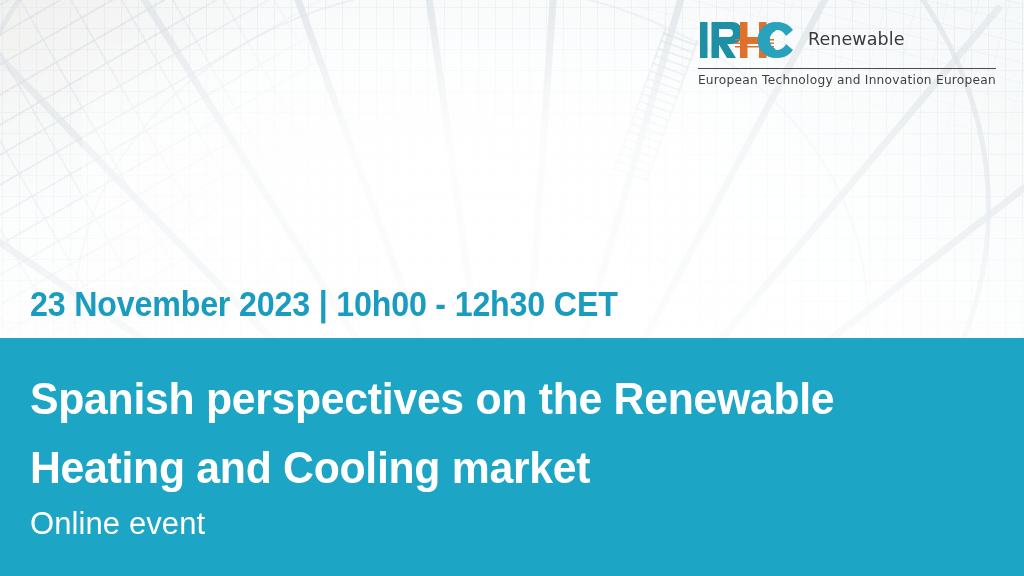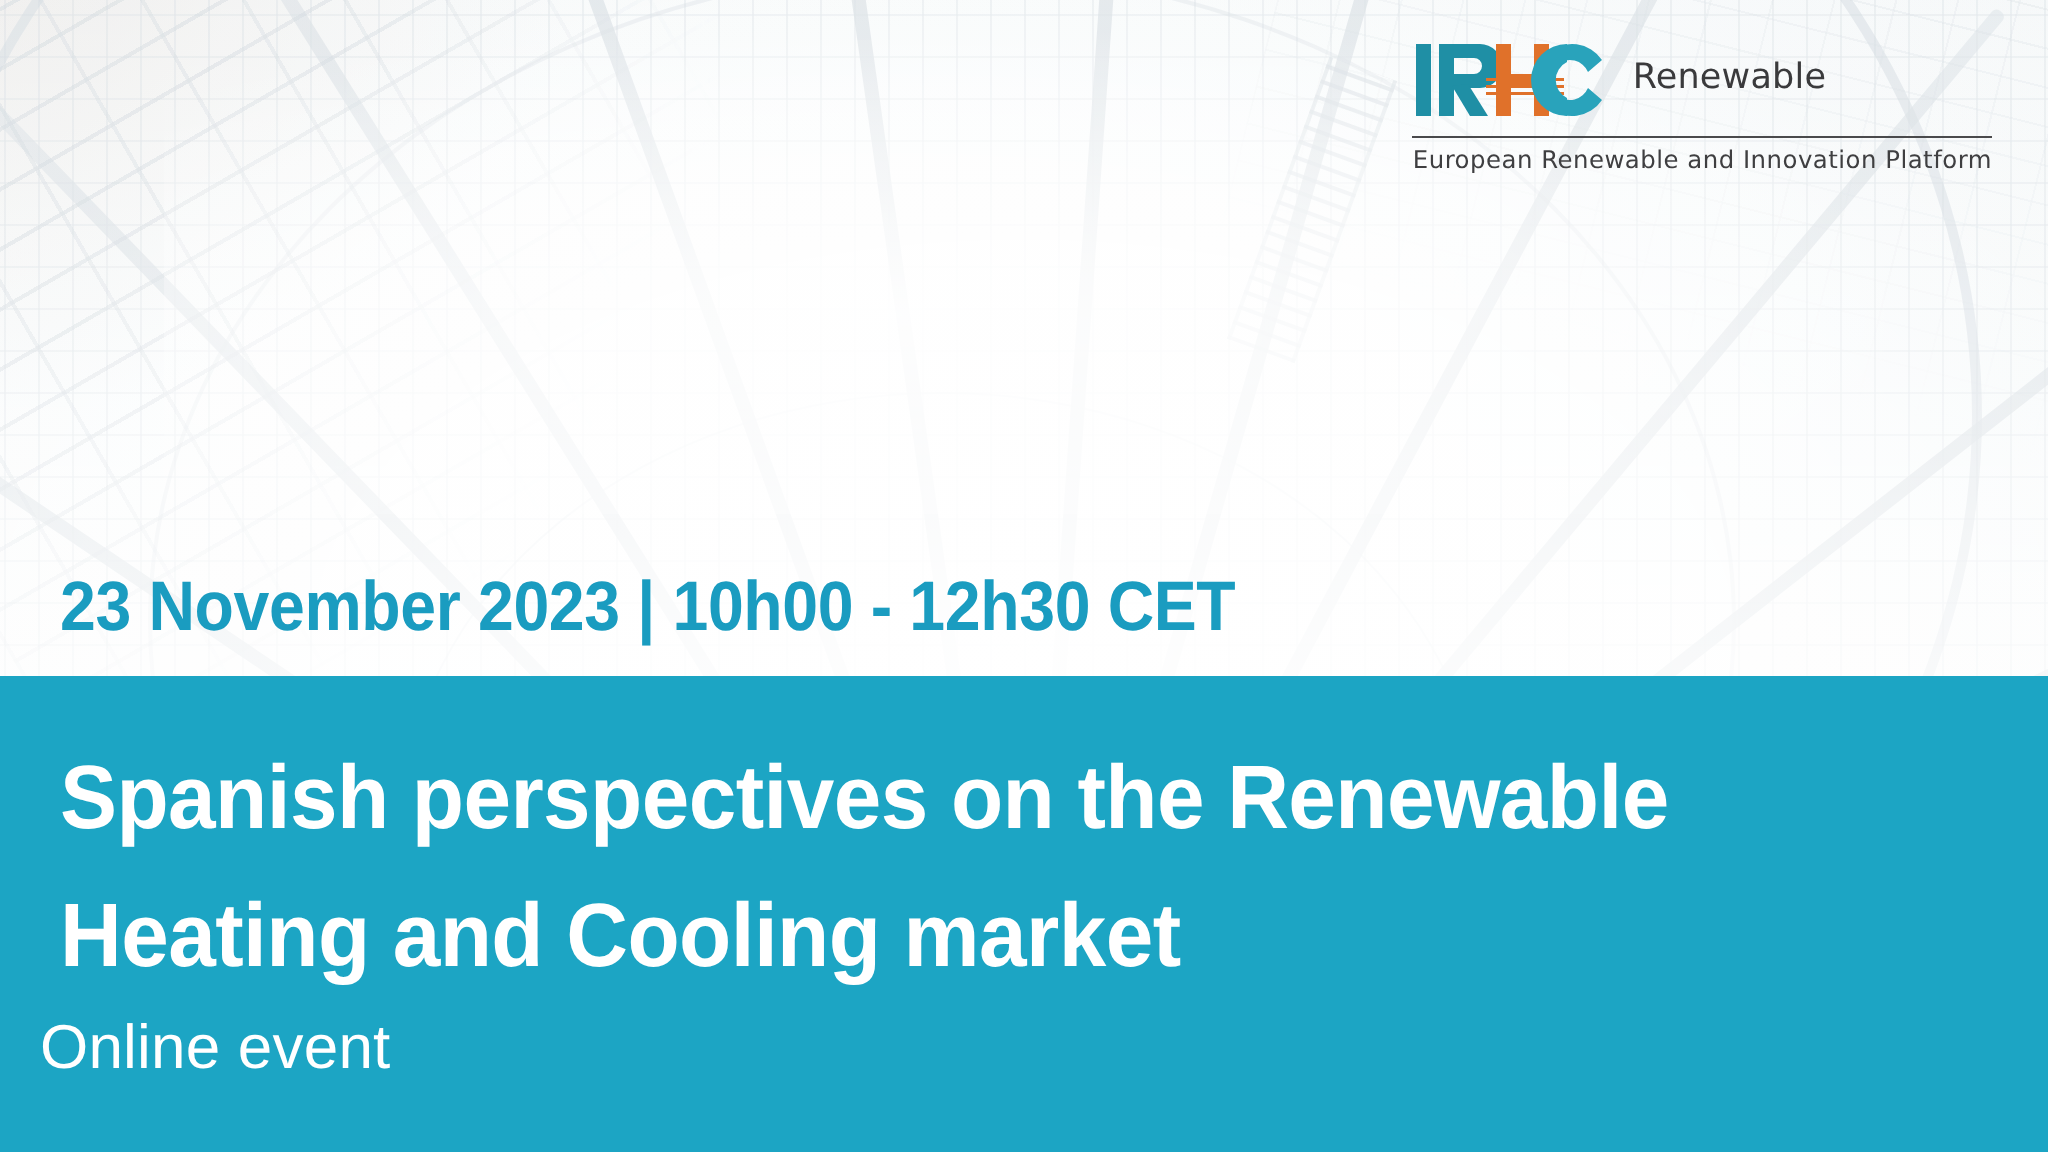--- a/index.html
+++ b/index.html
@@ -240,21 +240,21 @@
     transform: scaleX(0.95);
     transform-origin: left top;
   }
   .title .tl {
     display: block;
     white-space: nowrap;
   }
 
   .subtitle {
     position: absolute;
-    left: 20px;
+    left: 30px;
     top: 505px;
     z-index: 5;
     font-family: "Liberation Sans", sans-serif;
     font-weight: normal;
     font-size: 31px;
     line-height: 38px;
     color: #ffffff;
     letter-spacing: 0.1px;
     white-space: nowrap;
   }
@@ -325,21 +325,21 @@
         <path d="M190 28 A36 36 0 1 0 190 68 L176 56 A20 20 0 1 1 176 40 Z" fill="#29a3bb"></path>
         <path d="M155 12 A36 36 0 0 0 155 84 L155 66 A20 20 0 0 1 155 30 Z" fill="#29a3bb"></path>
       </svg>
 
       <div class="logo-words">
         <span>Renewable</span>
       </div>
     </div>
 
     <div class="logo-rule"></div>
-    <div class="logo-tag">European Renewable and Innovation Platform</div>
+    <div class="logo-tag">European Technology and Innovation European</div>
   </div>
 
   <div class="date-line">23 November 2023 | 10h00 - 12h30 CET</div>
 
   <div class="teal-band"></div>
 
   <div class="title">
     <span class="tl">Spanish perspectives on the Renewable</span>
     <span class="tl">Heating and Cooling market</span>
   </div>

